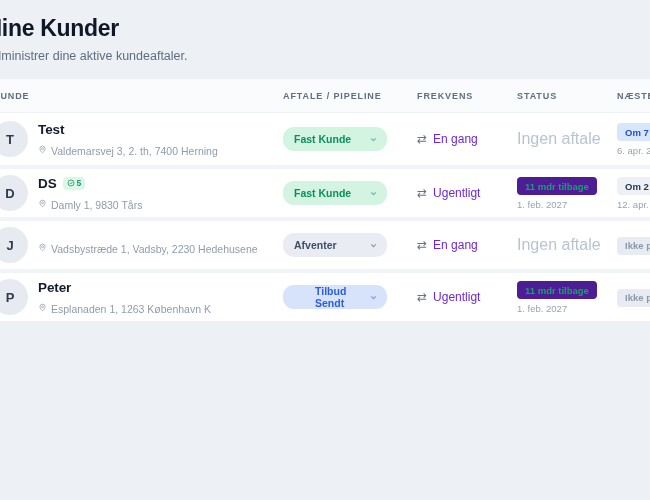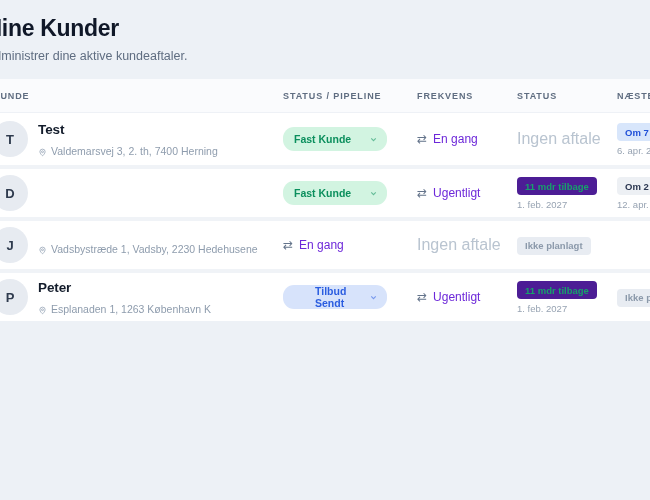--- a/index.html
+++ b/index.html
@@ -63,21 +63,21 @@
     flex: 0 0 36px;
   }
   .name-line { display: flex; align-items: center; gap: 6px; }
   .cust-name { font-size: 13.5px; font-weight: 700; color: #131c2b; letter-spacing: -0.1px; }
   .count-badge {
     display: inline-flex; align-items: center; gap: 2px;
     background: #ddf6ea; color: #18a06b;
     font-size: 8.5px; font-weight: 700;
     border-radius: 4px; padding: 1.5px 4px;
   }
-  .addr-line { display: flex; align-items: flex-end; gap: 4px; margin-top: 8px; }
+  .addr-line { display: flex; align-items: flex-start; gap: 4px; margin-top: 8px; }
   .addr-text { font-size: 10.5px; color: #8e9cad; white-space: nowrap; }
   .pin-icon, .check-icon { flex: 0 0 auto; display: inline-flex; }
   .status-pill {
     width: 104px; height: 24px;
     border-radius: 11px;
     display: flex; align-items: center; justify-content: space-between;
     padding: 0 9px 0 11px;
     font-size: 10.5px; font-weight: 700;
     cursor: pointer;
   }
@@ -107,21 +107,21 @@
 
 <div class="page-header">
   <h1 class="page-title">Mine Kunder</h1>
   <div class="page-subtitle">Administrer dine aktive kundeaftaler.</div>
 </div>
 
 <div class="card">
 
   <div class="grid-cols table-head">
     <div class="th th-kunde">KUNDE</div>
-    <div class="th">STATUS / PIPELINE</div>
+    <div class="th">AFTALE / PIPELINE</div>
     <div class="th">FREKVENS</div>
     <div class="th">STATUS</div>
     <div class="th">NÆSTE BESØG</div>
   </div>
 
   <div class="grid-cols row">
     <div class="cell-kunde">
       <div class="avatar">T</div>
       <div>
         <div class="name-line">
@@ -157,20 +157,43 @@
     </div>
     <div class="cell-next">
       <span class="mini-badge mb-blue">Om 7 dage</span>
       <div class="sub-date">6. apr. 2026</div>
     </div>
   </div>
 
   <div class="grid-cols row">
     <div class="cell-kunde">
       <div class="avatar">D</div>
+      <div>
+        <div class="name-line">
+          <span class="cust-name">DS</span>
+          <span class="count-badge">
+            <span class="check-icon">
+              <svg width="8" height="8" viewBox="0 0 24 24" fill="none" stroke="#18a06b" stroke-width="2.5">
+                  <circle cx="12" cy="12" r="9"></circle>
+                  <polyline points="8 12 11 15 16 9"></polyline>
+                </svg>
+            </span>
+            <span>5</span>
+          </span>
+        </div>
+        <div class="addr-line">
+          <span class="pin-icon">
+            <svg width="9" height="9" viewBox="0 0 24 24" fill="none" stroke="#9aa7b8" stroke-width="2.2">
+                <path d="M12 21s-7-6.2-7-11a7 7 0 0 1 14 0c0 4.8-7 11-7 11z"></path>
+                <circle cx="12" cy="10" r="2.6"></circle>
+              </svg>
+          </span>
+          <span class="addr-text">Damly 1, 9830 Tårs</span>
+        </div>
+      </div>
     </div>
     <div>
       <div class="status-pill pill-green">
         <span>Fast Kunde</span>
         <span class="chev">
           <svg width="9" height="9" viewBox="0 0 24 24" fill="none" stroke="currentColor" stroke-width="3">
               <polyline points="6 9 12 15 18 9"></polyline>
             </svg>
         </span>
       </div>
@@ -197,20 +220,30 @@
           <span class="pin-icon">
             <svg width="9" height="9" viewBox="0 0 24 24" fill="none" stroke="#9aa7b8" stroke-width="2.2">
                 <path d="M12 21s-7-6.2-7-11a7 7 0 0 1 14 0c0 4.8-7 11-7 11z"></path>
                 <circle cx="12" cy="10" r="2.6"></circle>
               </svg>
           </span>
           <span class="addr-text">Vadsbystræde 1, Vadsby, 2230 Hedehusene</span>
         </div>
       </div>
     </div>
+    <div>
+      <div class="status-pill pill-gray">
+        <span>Afventer</span>
+        <span class="chev">
+          <svg width="9" height="9" viewBox="0 0 24 24" fill="none" stroke="currentColor" stroke-width="3">
+              <polyline points="6 9 12 15 18 9"></polyline>
+            </svg>
+        </span>
+      </div>
+    </div>
     <div class="freq">
       <span class="freq-icon">⇄</span>
       <span class="freq-text">En gang</span>
     </div>
     <div class="cell-aftale">
       <span class="agree-none">Ingen aftale</span>
     </div>
     <div class="cell-next">
       <span class="mini-badge mb-muted">Ikke planlagt</span>
     </div>

